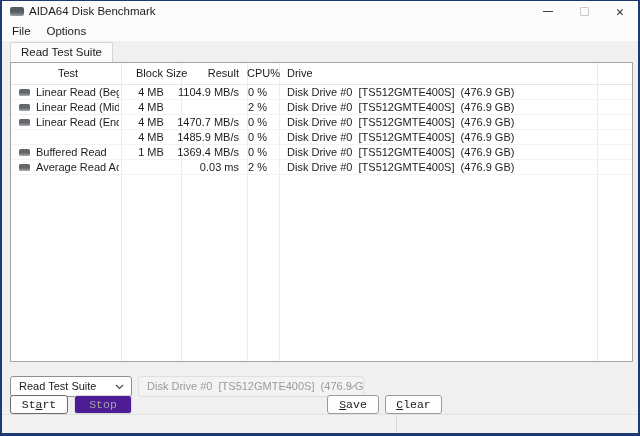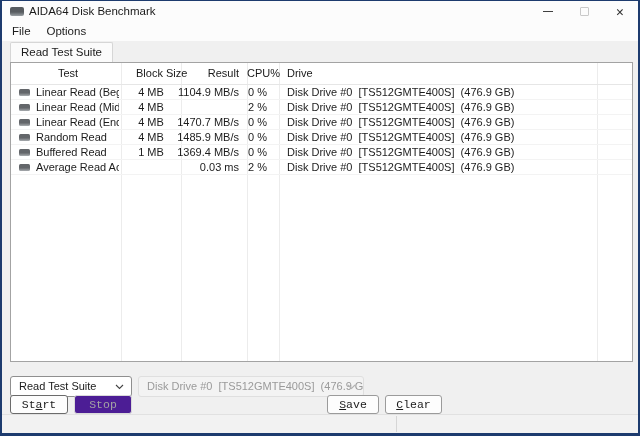--- a/index.html
+++ b/index.html
@@ -151,24 +151,20 @@
           <div class="cell c-test">
               <span class="disk-ico"></span>
               <span>Linear Read (End)</span>
             </div>
           <div class="cell c-block">4 MB</div>
           <div class="cell c-result">1470.7 MB/s</div>
           <div class="cell c-cpu">0 %</div>
           <div class="cell c-drive">Disk Drive #0  [TS512GMTE400S]  (476.9 GB)</div>
         </div>
         <div class="trow">
-          <div class="cell c-test">
-              <span class="disk-ico"></span>
-              <span>Random Read</span>
-            </div>
           <div class="cell c-block">4 MB</div>
           <div class="cell c-result">1485.9 MB/s</div>
           <div class="cell c-cpu">0 %</div>
           <div class="cell c-drive">Disk Drive #0  [TS512GMTE400S]  (476.9 GB)</div>
         </div>
         <div class="trow">
           <div class="cell c-test">
               <span class="disk-ico"></span>
               <span>Buffered Read</span>
             </div>

